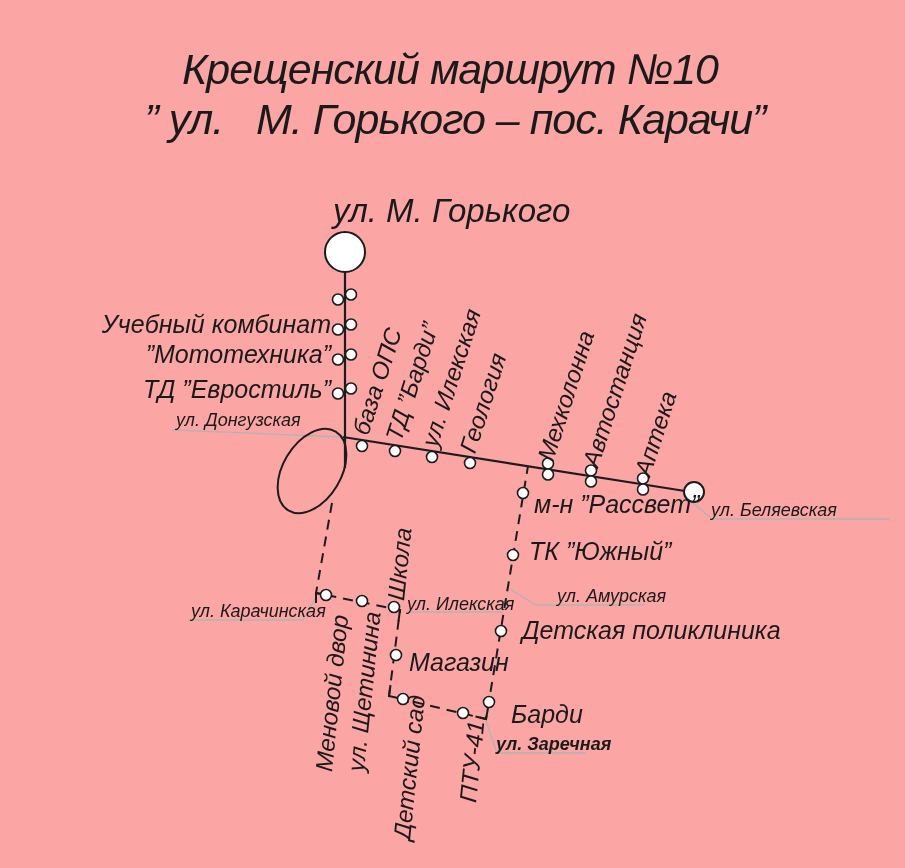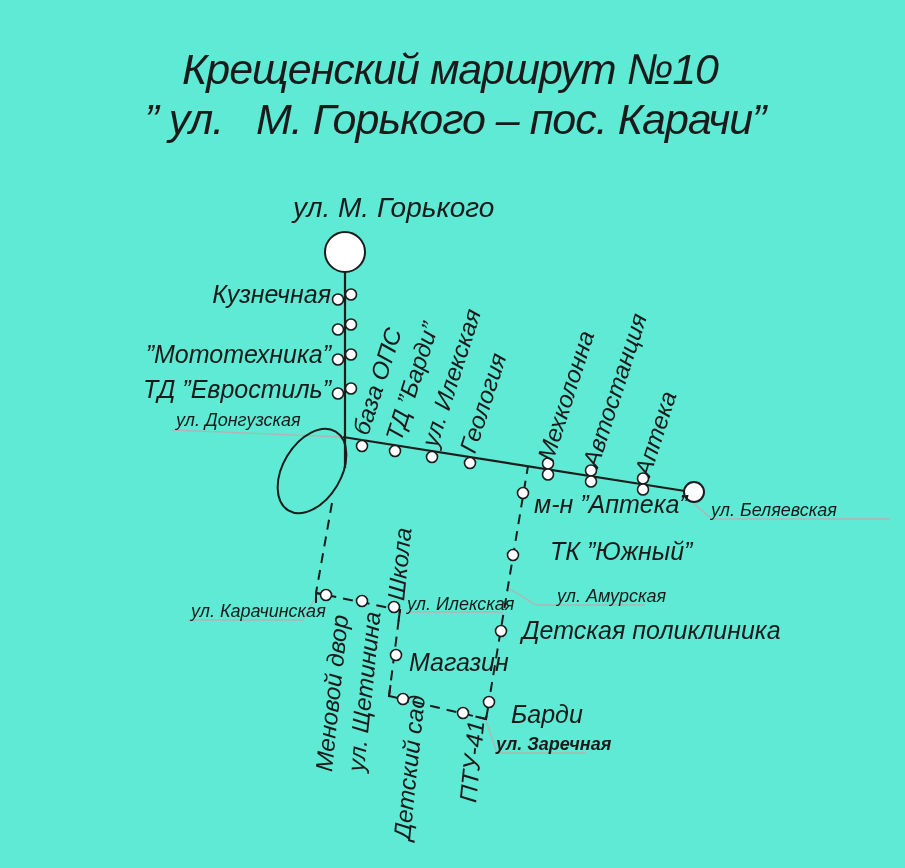--- a/index.html
+++ b/index.html
@@ -1,21 +1,21 @@
 <!DOCTYPE html>
 <html><head>
 <meta charset="utf-8">
 <style>
   html,body{margin:0;padding:0;background:#fff;}
-  #canvas{position:relative;width:905px;height:868px;background:#5eead4;overflow:hidden;
+  #canvas{position:relative;width:905px;height:868px;background:#fca5a5;overflow:hidden;
           font-family:"Liberation Sans",sans-serif;}
   #map-svg{position:absolute;left:0;top:0;}
   .lbl{position:absolute;font-style:italic;color:#1a1a1a;white-space:pre;line-height:1.1;}
   .title{font-size:43px;letter-spacing:-1px;text-align:center;}
-  .term{font-size:28px;}
+  .term{font-size:33px;margin-left:40px;}
   .stop{font-size:25px;}
   .street{font-size:18px;}
   .right{text-align:right;}
   .rot72{font-size:24px;transform-origin:0 0;transform:rotate(-72deg);}
   .rot84{font-size:24px;transform-origin:0 0;transform:rotate(-84deg);}
 </style>
 </head>
 <body>
 
 <div id="canvas">
@@ -74,34 +74,34 @@
     <circle cx="394" cy="607" r="5.5" fill="#fff" stroke="#1c1c1c" stroke-width="1.6"></circle>
     <circle cx="362" cy="601" r="5.5" fill="#fff" stroke="#1c1c1c" stroke-width="1.6"></circle>
     <circle cx="326" cy="595" r="5.5" fill="#fff" stroke="#1c1c1c" stroke-width="1.6"></circle>
   </svg>
 
   <div class="lbl title" style="left:120px;top:46px;width:660px;">Крещенский маршрут №10</div>
   <div class="lbl title" style="left:85px;top:96px;width:740px;">” ул.   М. Горького – пос. Карачи”</div>
 
   <div class="lbl term" style="left:293px;top:193px;">ул. М. Горького</div>
 
-  <div class="lbl stop right" style="left:61px;top:281px;width:270px;">Кузнечная</div>
+  <div class="lbl stop right" style="left:61px;top:311px;width:270px;">Учебный комбинат</div>
   <div class="lbl stop right" style="left:61px;top:341px;width:270px;">”Мототехника”</div>
   <div class="lbl stop right" style="left:61px;top:376px;width:270px;">ТД ”Евростиль”</div>
 
   <div class="lbl rot72" style="left:348px;top:430px;">база ОПС</div>
   <div class="lbl rot72" style="left:381px;top:436px;">ТД ”Барди”</div>
   <div class="lbl rot72" style="left:417px;top:442px;">ул. Илекская</div>
   <div class="lbl rot72" style="left:455px;top:448px;">Геология</div>
   <div class="lbl rot72" style="left:533px;top:456px;">Мехколонна</div>
   <div class="lbl rot72" style="left:578px;top:462px;">Автостанция</div>
   <div class="lbl rot72" style="left:630px;top:471px;">Аптека</div>
 
-  <div class="lbl stop" style="left:534px;top:491px;">м-н ”Аптека”</div>
-  <div class="lbl stop" style="left:529px;top:538px;margin-left:21px;">ТК ”Южный”</div>
+  <div class="lbl stop" style="left:534px;top:491px;">м-н ”Рассвет”</div>
+  <div class="lbl stop" style="left:529px;top:538px;">ТК ”Южный”</div>
   <div class="lbl stop" style="left:522px;top:617px;text-align:right;">Детская поликлиника</div>
   <div class="lbl stop" style="left:511px;top:701px;">Барди</div>
   <div class="lbl stop" style="left:409px;top:649px;">Магазин</div>
 
   <div class="lbl rot84" style="left:311px;top:770px;">Меновой двор</div>
   <div class="lbl rot84" style="left:343px;top:770px;">ул. Щетинина</div>
   <div class="lbl rot84" style="left:383px;top:599px;">Школа</div>
   <div class="lbl rot84" style="left:389px;top:838px;">Детский сад</div>
   <div class="lbl rot84" style="left:455px;top:801px;">ПТУ-41</div>
 

